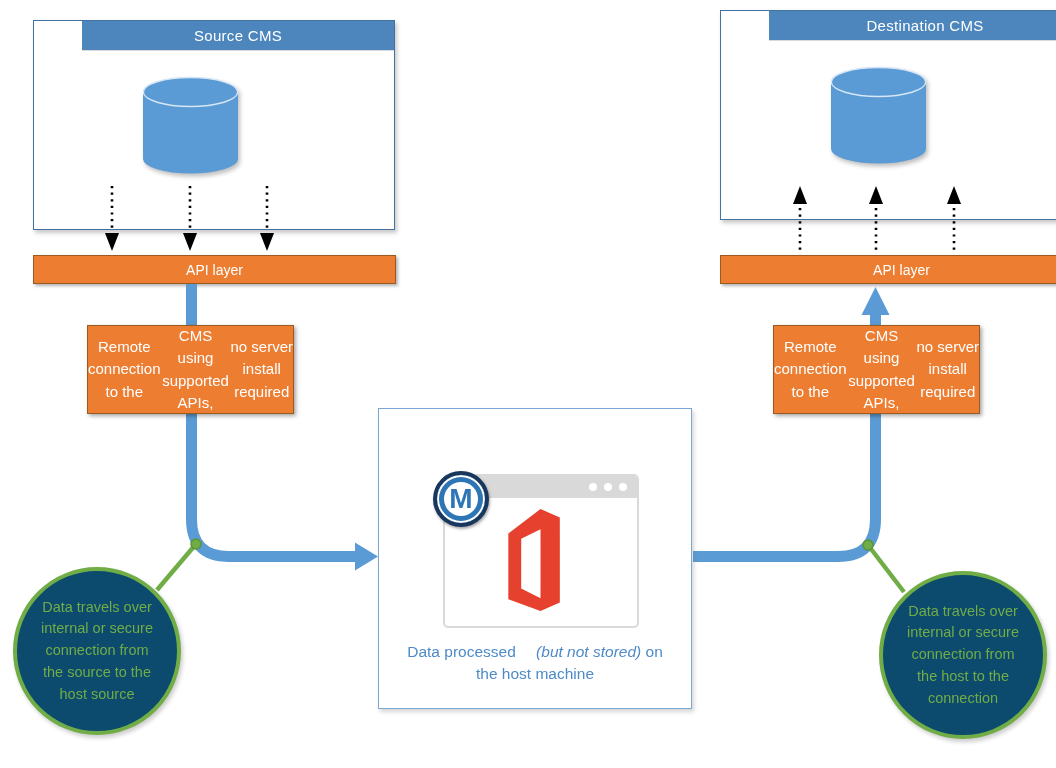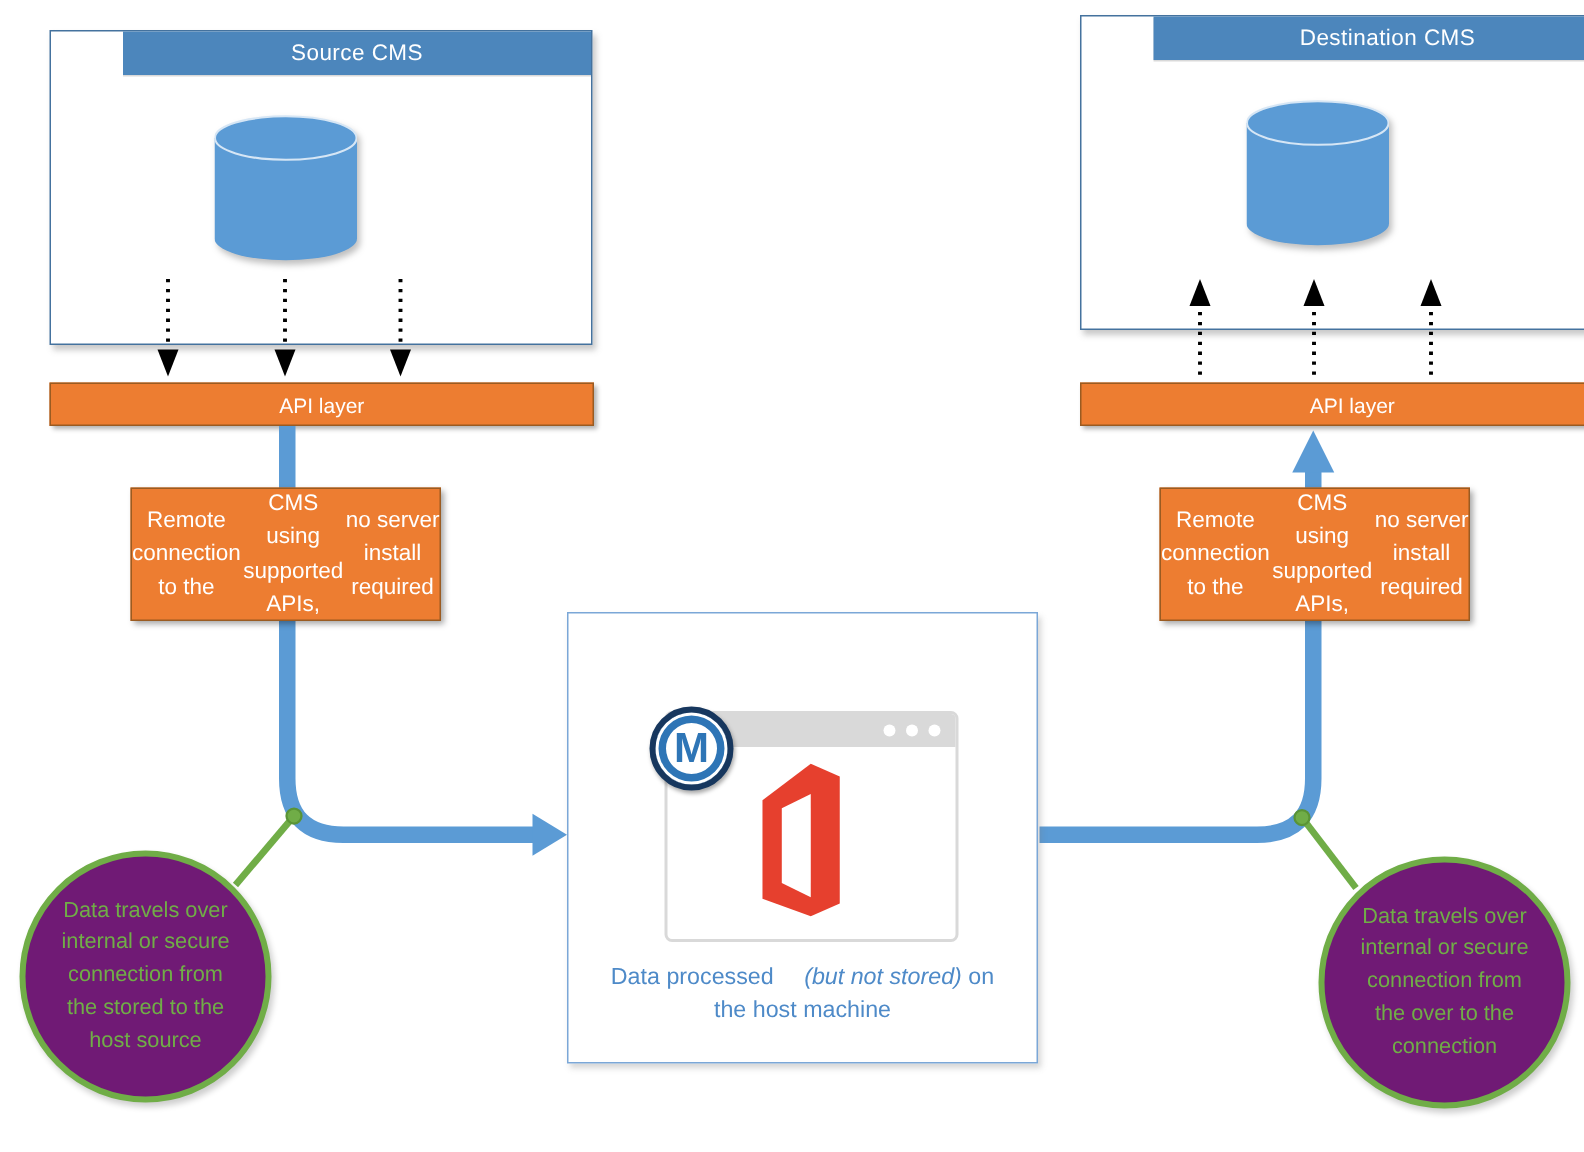--- a/index.html
+++ b/index.html
@@ -82,21 +82,21 @@
 
   .host-caption{
     position:absolute;left:10px;top:232px;width:292px;text-align:center;
     color:var(--caption-blue);font-size:15.5px;line-height:1.45;
   }
   .host-caption em{margin-left:16px;}
 
   
   .callout-circle{
     position:absolute;width:168px;height:168px;border-radius:50%;
-    background:#701a75;border:4px solid var(--green);box-sizing:border-box;
+    background:#0c4a6e;border:4px solid var(--green);box-sizing:border-box;
     display:flex;align-items:center;justify-content:center;text-align:center;
     color:var(--green);font-size:14.5px;line-height:1.5;
     box-shadow:2px 3px 4px rgba(0,0,0,0.2);
   }
   #circle-left{left:13px;top:567px;}
   #circle-right{left:879px;top:571px;}
   .callout-circle span{display:block;}
 </style>
 </head>
 <body>
@@ -205,29 +205,29 @@
         <span>Data processed </span><em>(but not stored)</em><span> on</span><br>
         <span>the host machine</span>
       </div>
     </div>
 
     <div class="callout-circle" id="circle-left">
       <div>
         <span>Data travels over</span>
         <span>internal or secure</span>
         <span>connection from</span>
-        <span>the stored to the</span>
+        <span>the source to the</span>
         <span>host source</span>
       </div>
     </div>
 
     <div class="callout-circle" id="circle-right">
       <div>
         <span>Data travels over</span>
         <span>internal or secure</span>
         <span>connection from</span>
-        <span>the over to the</span>
+        <span>the host to the</span>
         <span>connection</span>
       </div>
     </div>
 
   </div>
 </div>
 
 </body></html>

